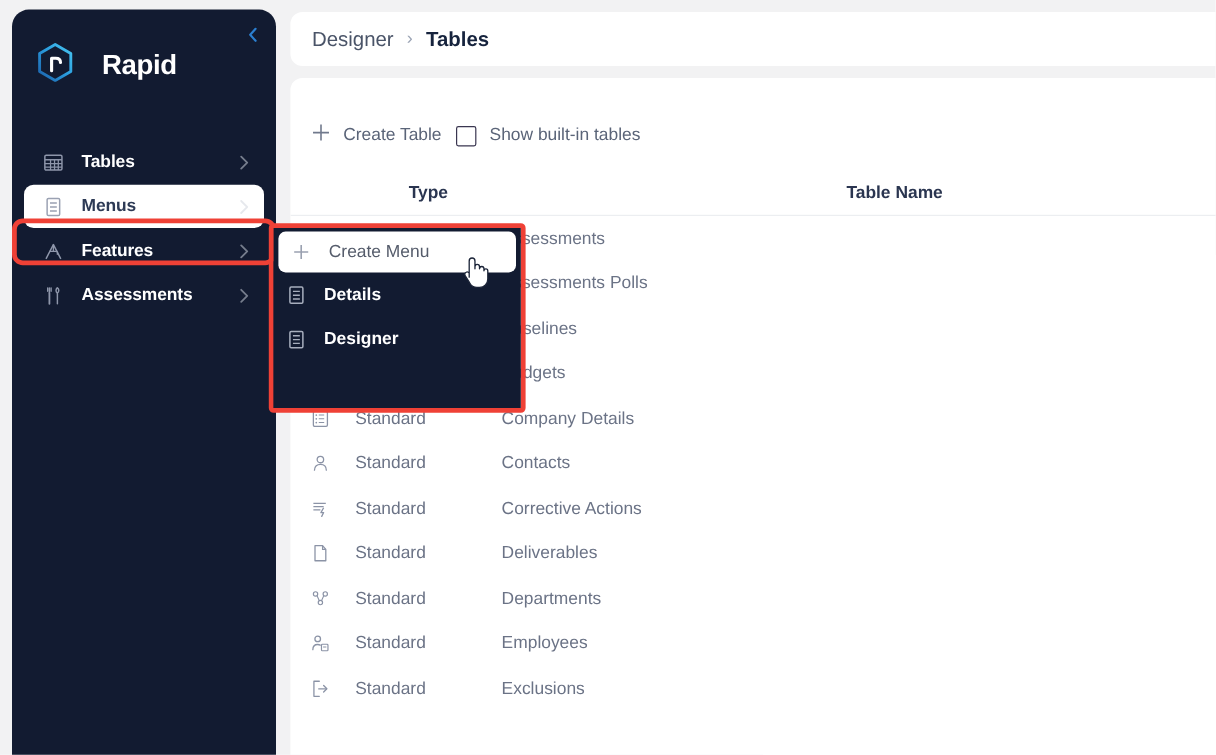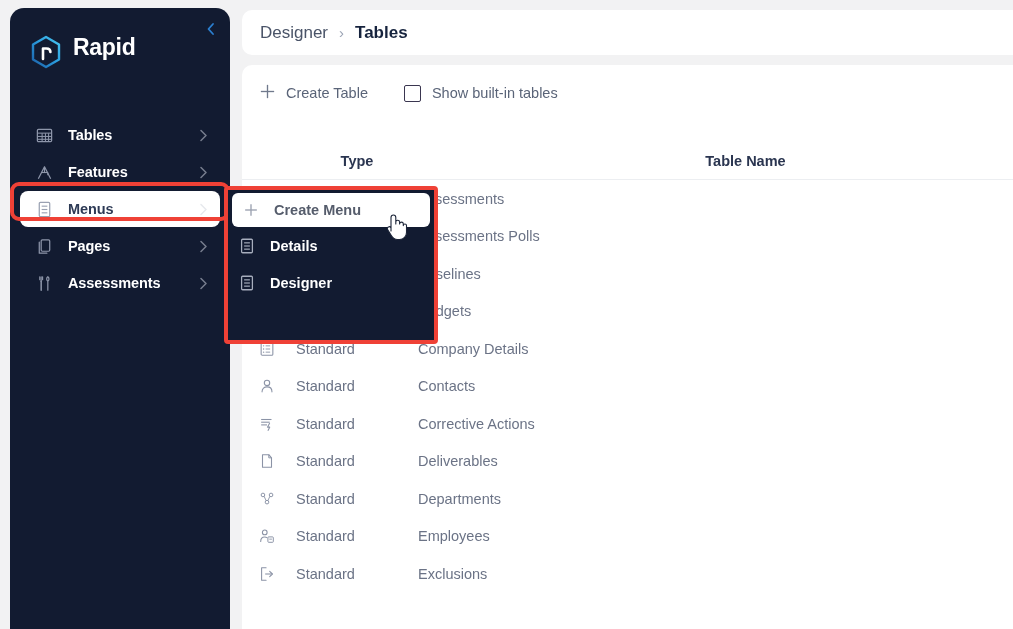--- a/index.html
+++ b/index.html
@@ -37,21 +37,22 @@
     justify-content: center;
     cursor: pointer;
   }
   #collapse-btn svg { display: block; }
 
   #brand {
     position: absolute;
     left: 18px;
     top: 26px;
     display: flex;
-    gap: 9px;
+    align-items: center;
+    gap: 21px;
   }
   #brand .logo-mark { width: 36px; height: 40px; display: block; }
   #brand .brand-name {
     color: #ffffff;
     font-size: 23px;
     font-weight: bold;
     letter-spacing: -0.3px;
   }
 
   #nav {
@@ -151,26 +152,26 @@
     right: -60px;
     bottom: -40px;
     background: #ffffff;
     border-radius: 10px;
     box-sizing: border-box;
   }
 
   #toolbar {
     position: absolute;
     left: 0;
-    top: 8px;
+    top: 28px;
     height: 40px;
     display: flex;
     align-items: center;
     padding-left: 16px;
-    gap: 36px;
+    gap: 12px;
   }
   #create-table-btn {
     display: flex;
     align-items: center;
     gap: 9px;
     cursor: pointer;
   }
   #create-table-btn .label {
     color: #5a6478;
     font-size: 14.5px;
@@ -284,21 +285,21 @@
     font-weight: bold;
   }
   .dd-item.hovered {
     background: #ffffff;
     border-radius: 6px;
     margin: 3px 4px 0 4px;
     height: 34px;
   }
   .dd-item.hovered .dd-label {
     color: #555c6b;
-    font-weight: bold;
+    font-weight: normal;
   }
 
   #cursor {
     position: absolute;
     left: 383px;
     top: 211px;
     z-index: 90;
     pointer-events: none;
   }
 </style>
@@ -347,68 +348,54 @@
         </svg>
       </span>
       <span class="nav-label">Tables</span>
       <span class="nav-chevron">
         <svg width="9" height="13" viewBox="0 0 9 13">
           <path d="M2 1.5 L7 6.5 L2 11.5" fill="none" stroke="#c7cdd8" stroke-width="1.5" stroke-linecap="round" stroke-linejoin="round"></path>
         </svg>
       </span>
     </div>
 
+    <div class="nav-item active">
+      <span class="nav-icon">
+        <svg width="19" height="19" viewBox="0 0 20 20">
+          <rect x="4.5" y="2.5" width="11" height="15" rx="1.2" fill="none" stroke="#9aa1b2" stroke-width="1.3"></rect>
+          <line x1="7" y1="6.5" x2="13" y2="6.5" stroke="#9aa1b2" stroke-width="1.2"></line>
+          <line x1="7" y1="10" x2="13" y2="10" stroke="#9aa1b2" stroke-width="1.2"></line>
+          <line x1="7" y1="13.5" x2="13" y2="13.5" stroke="#9aa1b2" stroke-width="1.2"></line>
+        </svg>
+      </span>
+      <span class="nav-label">Menus</span>
+      <span class="nav-chevron">
+        <svg width="9" height="13" viewBox="0 0 9 13">
+          <path d="M2 1.5 L7 6.5 L2 11.5" fill="none" stroke="#b9c0cc" stroke-width="1.5" stroke-linecap="round" stroke-linejoin="round"></path>
+        </svg>
+      </span>
+    </div>
+
     <div class="nav-item">
       <span class="nav-icon">
         <svg width="19" height="19" viewBox="0 0 20 20">
           <path d="M3.5 16.5 L10 4 L16.5 16.5" fill="none" stroke="#8e96aa" stroke-width="1.3" stroke-linejoin="round"></path>
           <path d="M6.5 10 L13.5 10" stroke="#8e96aa" stroke-width="1.2"></path>
           <path d="M10 4 L10 10" stroke="#8e96aa" stroke-width="1.2"></path>
           <path d="M13.5 10 L13.5 13" stroke="#8e96aa" stroke-width="1.2"></path>
         </svg>
       </span>
       <span class="nav-label">Features</span>
       <span class="nav-chevron">
         <svg width="9" height="13" viewBox="0 0 9 13">
           <path d="M2 1.5 L7 6.5 L2 11.5" fill="none" stroke="#c7cdd8" stroke-width="1.5" stroke-linecap="round" stroke-linejoin="round"></path>
         </svg>
       </span>
     </div>
 
-    <div class="nav-item active">
-      <span class="nav-icon">
-        <svg width="19" height="19" viewBox="0 0 20 20">
-          <rect x="4.5" y="2.5" width="11" height="15" rx="1.2" fill="none" stroke="#9aa1b2" stroke-width="1.3"></rect>
-          <line x1="7" y1="6.5" x2="13" y2="6.5" stroke="#9aa1b2" stroke-width="1.2"></line>
-          <line x1="7" y1="10" x2="13" y2="10" stroke="#9aa1b2" stroke-width="1.2"></line>
-          <line x1="7" y1="13.5" x2="13" y2="13.5" stroke="#9aa1b2" stroke-width="1.2"></line>
-        </svg>
-      </span>
-      <span class="nav-label">Menus</span>
-      <span class="nav-chevron">
-        <svg width="9" height="13" viewBox="0 0 9 13">
-          <path d="M2 1.5 L7 6.5 L2 11.5" fill="none" stroke="#b9c0cc" stroke-width="1.5" stroke-linecap="round" stroke-linejoin="round"></path>
-        </svg>
-      </span>
-    </div>
-
-    <div class="nav-item">
-      <span class="nav-icon">
-        <svg width="19" height="19" viewBox="0 0 20 20">
-          <rect x="6.5" y="3" width="9" height="12" rx="1.2" fill="none" stroke="#8e96aa" stroke-width="1.3"></rect>
-          <path d="M4.5 5.5 L4.5 17 L12.5 17" fill="none" stroke="#8e96aa" stroke-width="1.3" stroke-linecap="round" stroke-linejoin="round"></path>
-        </svg>
-      </span>
-      <span class="nav-label">Pages</span>
-      <span class="nav-chevron">
-        <svg width="9" height="13" viewBox="0 0 9 13">
-          <path d="M2 1.5 L7 6.5 L2 11.5" fill="none" stroke="#c7cdd8" stroke-width="1.5" stroke-linecap="round" stroke-linejoin="round"></path>
-        </svg>
-      </span>
-    </div>
 
     <div class="nav-item">
       <span class="nav-icon">
         <svg width="19" height="19" viewBox="0 0 20 20">
           <path d="M6.5 3 L6.5 7.5 M5 3 L5 6 M8 3 L8 6" stroke="#8e96aa" stroke-width="1.2" stroke-linecap="round"></path>
           <path d="M6.5 7.5 L6.5 17" stroke="#8e96aa" stroke-width="1.6" stroke-linecap="round"></path>
           <path d="M13.5 3 C15 4 15.2 6.5 13.5 7.5 L13.5 17" fill="none" stroke="#8e96aa" stroke-width="1.3" stroke-linecap="round" stroke-linejoin="round"></path>
           <path d="M13.5 3 C12 4 11.8 6.5 13.5 7.5" fill="none" stroke="#8e96aa" stroke-width="1.3"></path>
         </svg>
       </span>

